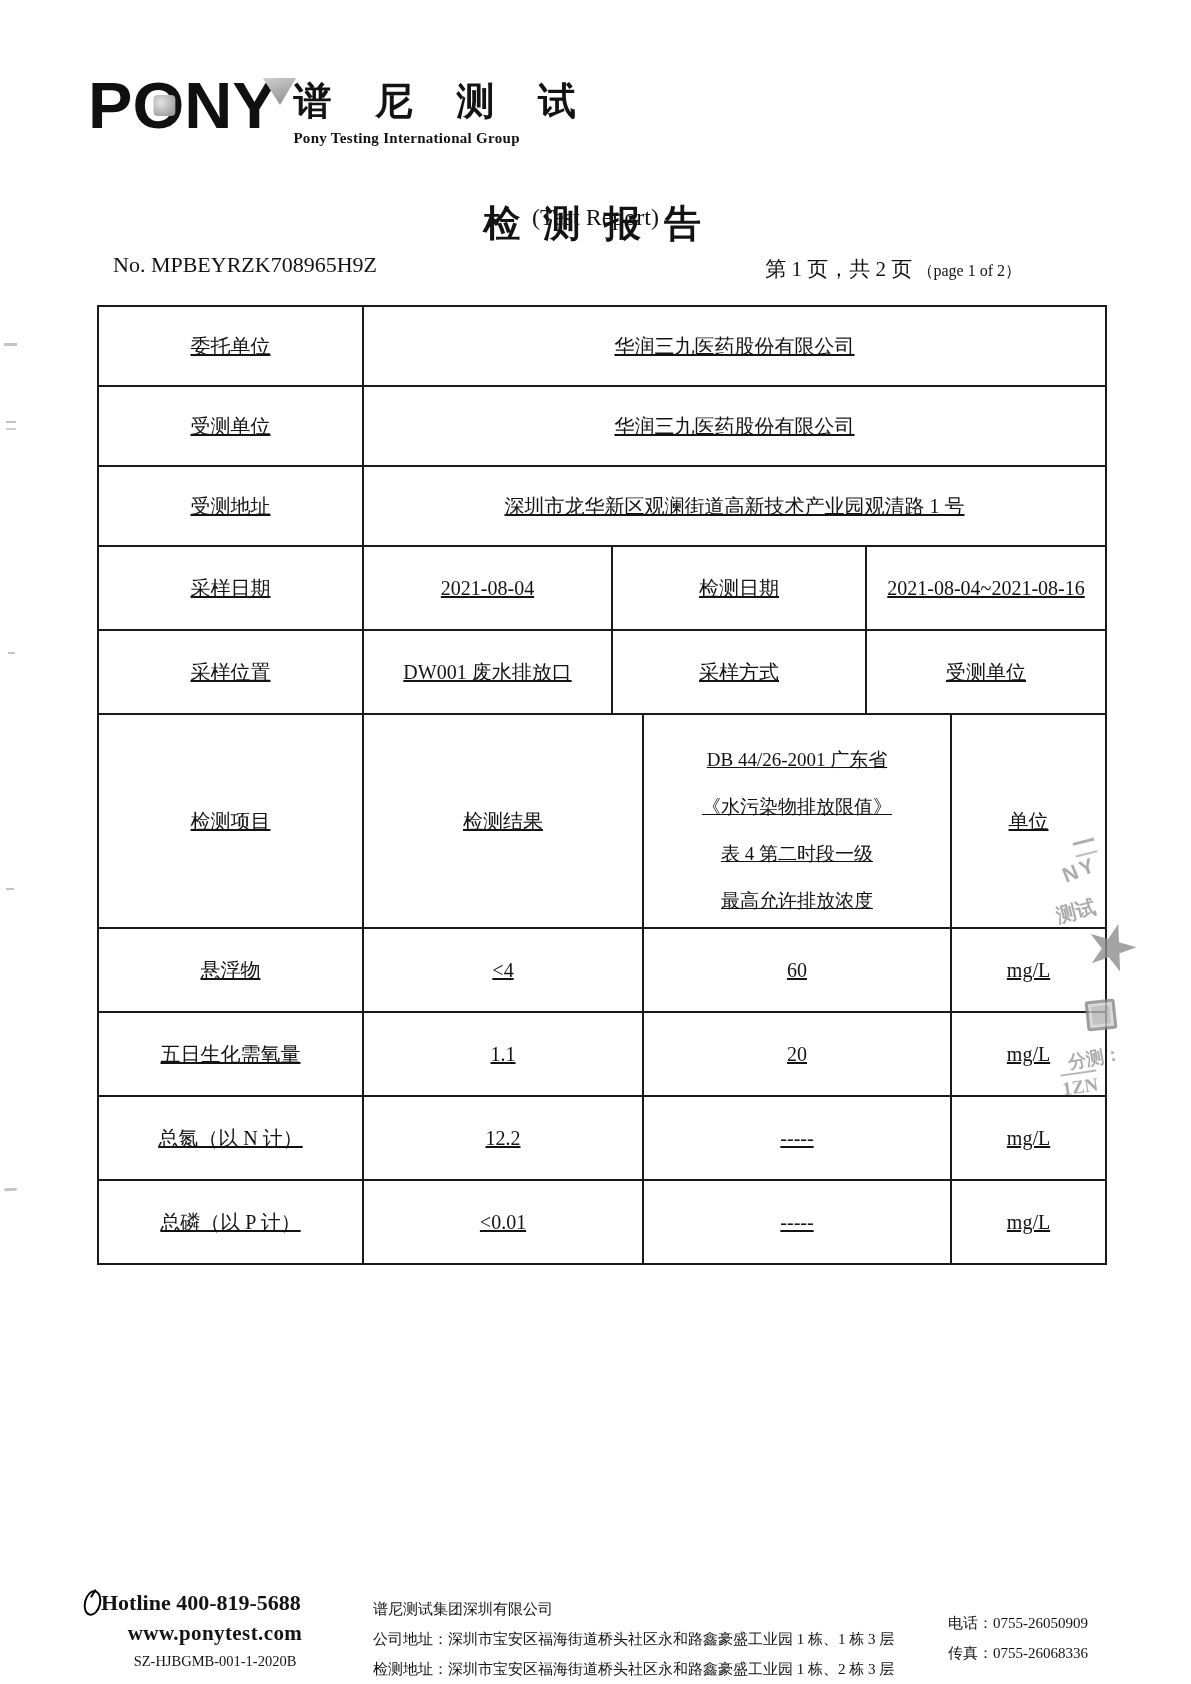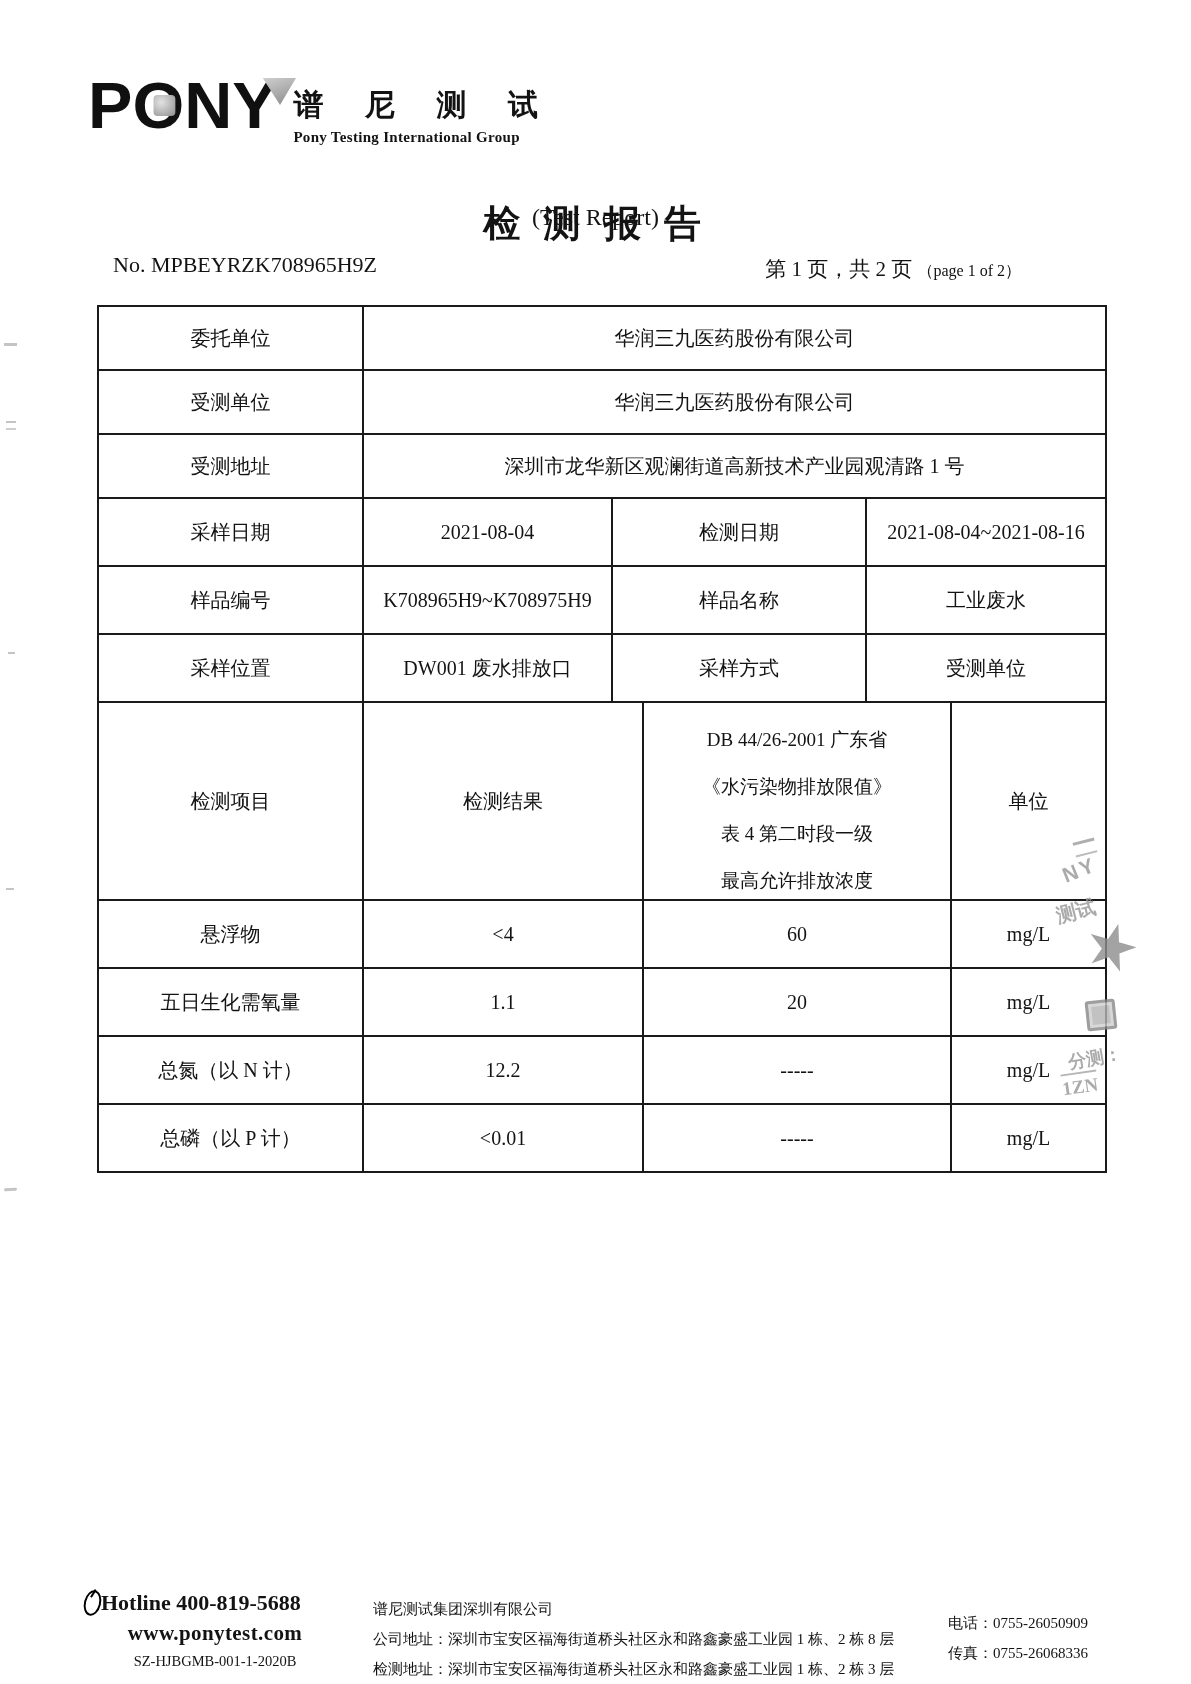--- a/index.html
+++ b/index.html
@@ -11,35 +11,35 @@
   
   .logo { position:absolute; left:88px; top:74px; display:flex; gap:24px; align-items:flex-start; }
   .brand { position:relative; font-family:"Liberation Sans","DejaVu Sans",sans-serif;
            font-weight:900; font-size:64px; line-height:1; letter-spacing:0px; color:#101010;
            transform:scaleX(1.04); transform-origin:left top; }
   .o-square { position:absolute; left:63px; top:21px; width:21px; height:21px; border-radius:4px;
               background:radial-gradient(circle at 35% 35%, #e3e3e3, #8e8e8e); }
   .y-triangle { position:absolute; left:168px; top:4px; width:32px; height:27px;
                 background:linear-gradient(160deg,#cfcfcf,#8a8a8a);
                 clip-path:polygon(0 0, 100% 0, 52% 100%); }
-  .logo-cn { font-size:30px; font-weight:700; letter-spacing:17px; white-space:nowrap; margin-top:11px; }
+  .logo-cn { font-size:38px; font-weight:700; letter-spacing:17px; white-space:nowrap; margin-top:2px; }
   .logo-en { font-size:15px; font-weight:700; letter-spacing:0.3px; margin-top:3px; }
   
   .title-cn { position:absolute; top:157px; left:0; width:100%; text-align:center;
               font-size:37px; font-weight:600; letter-spacing:7px;margin-top:42px; }
   .title-en { position:absolute; top:204px; left:0; width:100%; text-align:center; font-size:24px; }
   .report-no { position:absolute; left:113px; top:252px; font-size:22px; }
   .page-info { position:absolute; right:170px; top:255px; font-size:21px; }
   .page-info .en { font-size:16px; }
   
   .tables { position:absolute; left:97px; top:305px; width:1008px; }
   table.doc { border-collapse:collapse; table-layout:fixed; width:1008px; }
   table.doc + table.doc { margin-top:-2px; }
   table.doc td { border:2px solid #1a1a1a; text-align:center; vertical-align:middle;
-                 font-size:20px; padding:4px; overflow:hidden; }
+                 font-size:20px; padding:12px; overflow:hidden;text-decoration:underline; }
   .h54 td { height:54px; } .h58 td { height:58px; } .h56 td { height:56px; } .h128 td { height:128px; }
   td.ta-left { text-align:left; padding-left:18px; }
   .limit-lines div { font-size:19px; line-height:28px;margin-top:19px; }
   
   .note { position:absolute; left:100px; top:1068px; font-size:20px; font-weight:600; }
   
   .stamp { position:absolute; color:#979797; opacity:0.8; }
   .frag-dashes { left:1074px; top:840px; width:22px; height:10px;
                  border-top:3px solid #9b9b9b; border-bottom:2px solid #ababab; transform:rotate(-14deg); }
   .frag-ny { left:1062px; top:858px; font-size:21px; font-weight:700; letter-spacing:3px;
@@ -127,26 +127,20 @@
           <col style="width:249px">
           <col style="width:254px">
           <col style="width:240px">
         </colgroup>
       <tbody>
           <tr class="h58">
         <td>采样日期</td>
         <td>2021-08-04</td>
         <td>检测日期</td>
         <td>2021-08-04~2021-08-16</td>
-      </tr>
-      <tr class="h58">
-        <td>样品编号</td>
-        <td>K708965H9~K708975H9</td>
-        <td>样品名称</td>
-        <td>工业废水</td>
       </tr>
       <tr class="h58">
         <td>采样位置</td>
         <td>DW001 废水排放口</td>
         <td>采样方式</td>
         <td>受测单位</td>
       </tr>
     </tbody>
       </table>
 
@@ -219,21 +213,21 @@
     <div class="hotline-row">
       <span class="phone-icon"></span>
       <span>Hotline 400-819-5688</span>
     </div>
     <div class="website">www.ponytest.com</div>
     <div class="doc-code">SZ-HJBGMB-001-1-2020B</div>
   </div>
 
   <div class="footer-mid">
     <div>谱尼测试集团深圳有限公司</div>
-    <div>公司地址：深圳市宝安区福海街道桥头社区永和路鑫豪盛工业园 1 栋、2 栋 8 层</div>
+    <div>公司地址：深圳市宝安区福海街道桥头社区永和路鑫豪盛工业园 1 栋、1 栋 3 层</div>
     <div>检测地址：深圳市宝安区福海街道桥头社区永和路鑫豪盛工业园 1 栋、2 栋 3 层</div>
   </div>
 
   <div class="footer-right">
     <div>电话：0755-26050909</div>
     <div>传真：0755-26068336</div>
   </div>
 
 </div>
 

